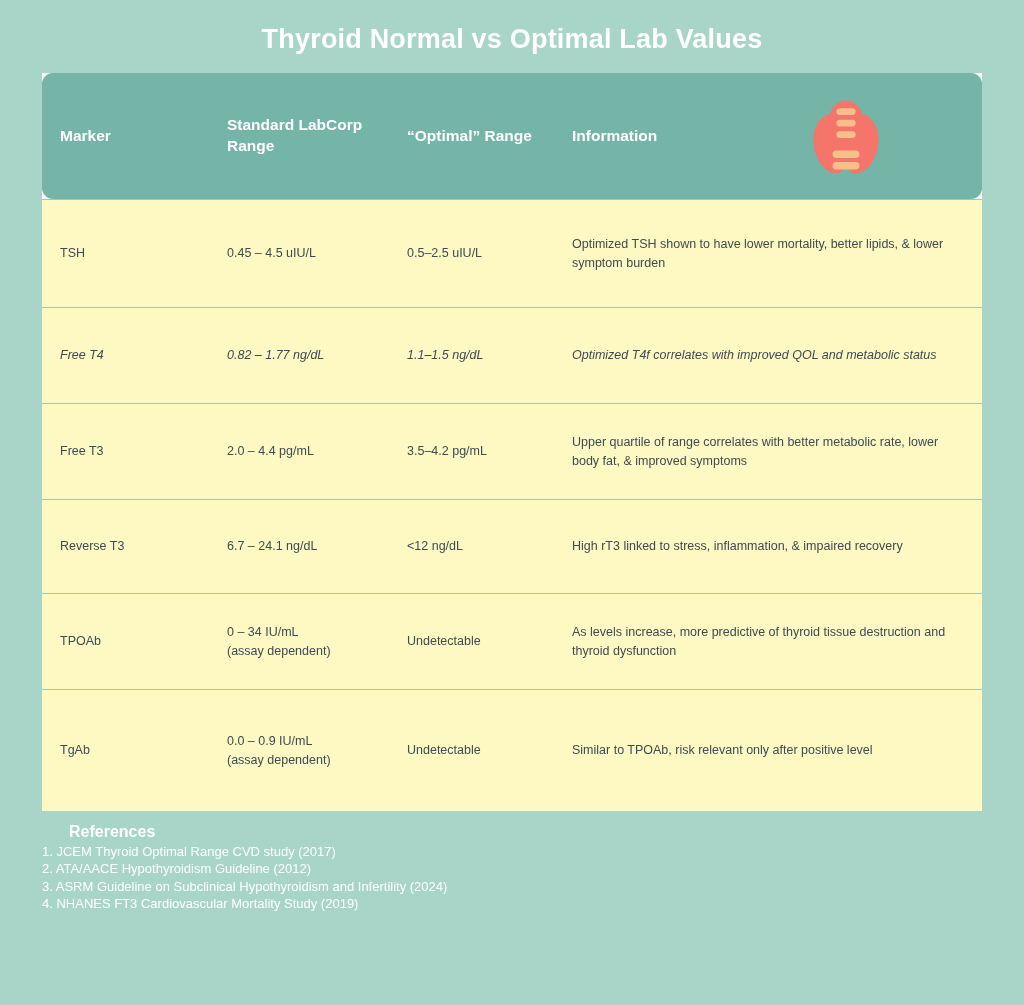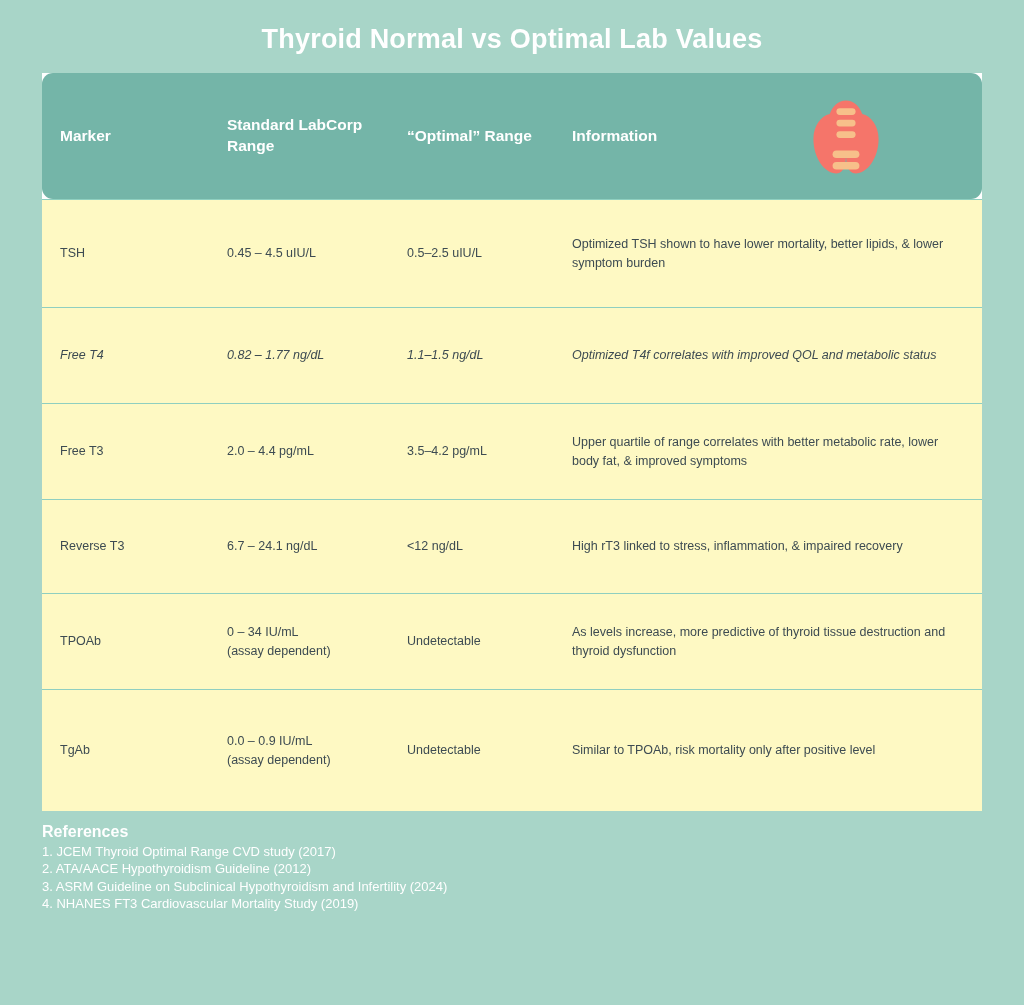--- a/index.html
+++ b/index.html
@@ -73,20 +73,21 @@
   .subnote { display: block; }
   .spacer { height: 10px; }
   .references {
     margin: 12px 42px 0 42px;
     color: #ffffff;
   }
   .references h3 {
     font-size: 16px;
     font-weight: bold;
     margin-bottom: 2px;
+    margin-left: 27px;
   }
   .references .ref {
     font-size: 13px;
     line-height: 1.33;
   }
   .logo {
     position: absolute;
     right: 40px;
     bottom: 22px;
     width: 230px;
@@ -185,21 +186,21 @@
     </div>
 
     <div class="trow" style="height:122px;">
       <div class="cell c1 marker">TgAb</div>
       <div class="cell c2">
         <span>0.0 – 0.9 IU/mL</span>
         <span class="spacer"></span>
         <span class="subnote">(assay dependent)</span>
       </div>
       <div class="cell c3">Undetectable</div>
-      <div class="cell c4">Similar to TPOAb, risk mortality only after positive level</div>
+      <div class="cell c4">Similar to TPOAb, risk relevant only after positive level</div>
     </div>
 
   </div>
 
   <div class="references">
     <h3>References</h3>
     <div class="ref">1. JCEM Thyroid Optimal Range CVD study (2017)</div>
     <div class="ref">2. ATA/AACE Hypothyroidism Guideline (2012)</div>
     <div class="ref">3. ASRM Guideline on Subclinical Hypothyroidism and Infertility (2024)</div>
     <div class="ref">4. NHANES FT3 Cardiovascular Mortality Study (2019)</div>

